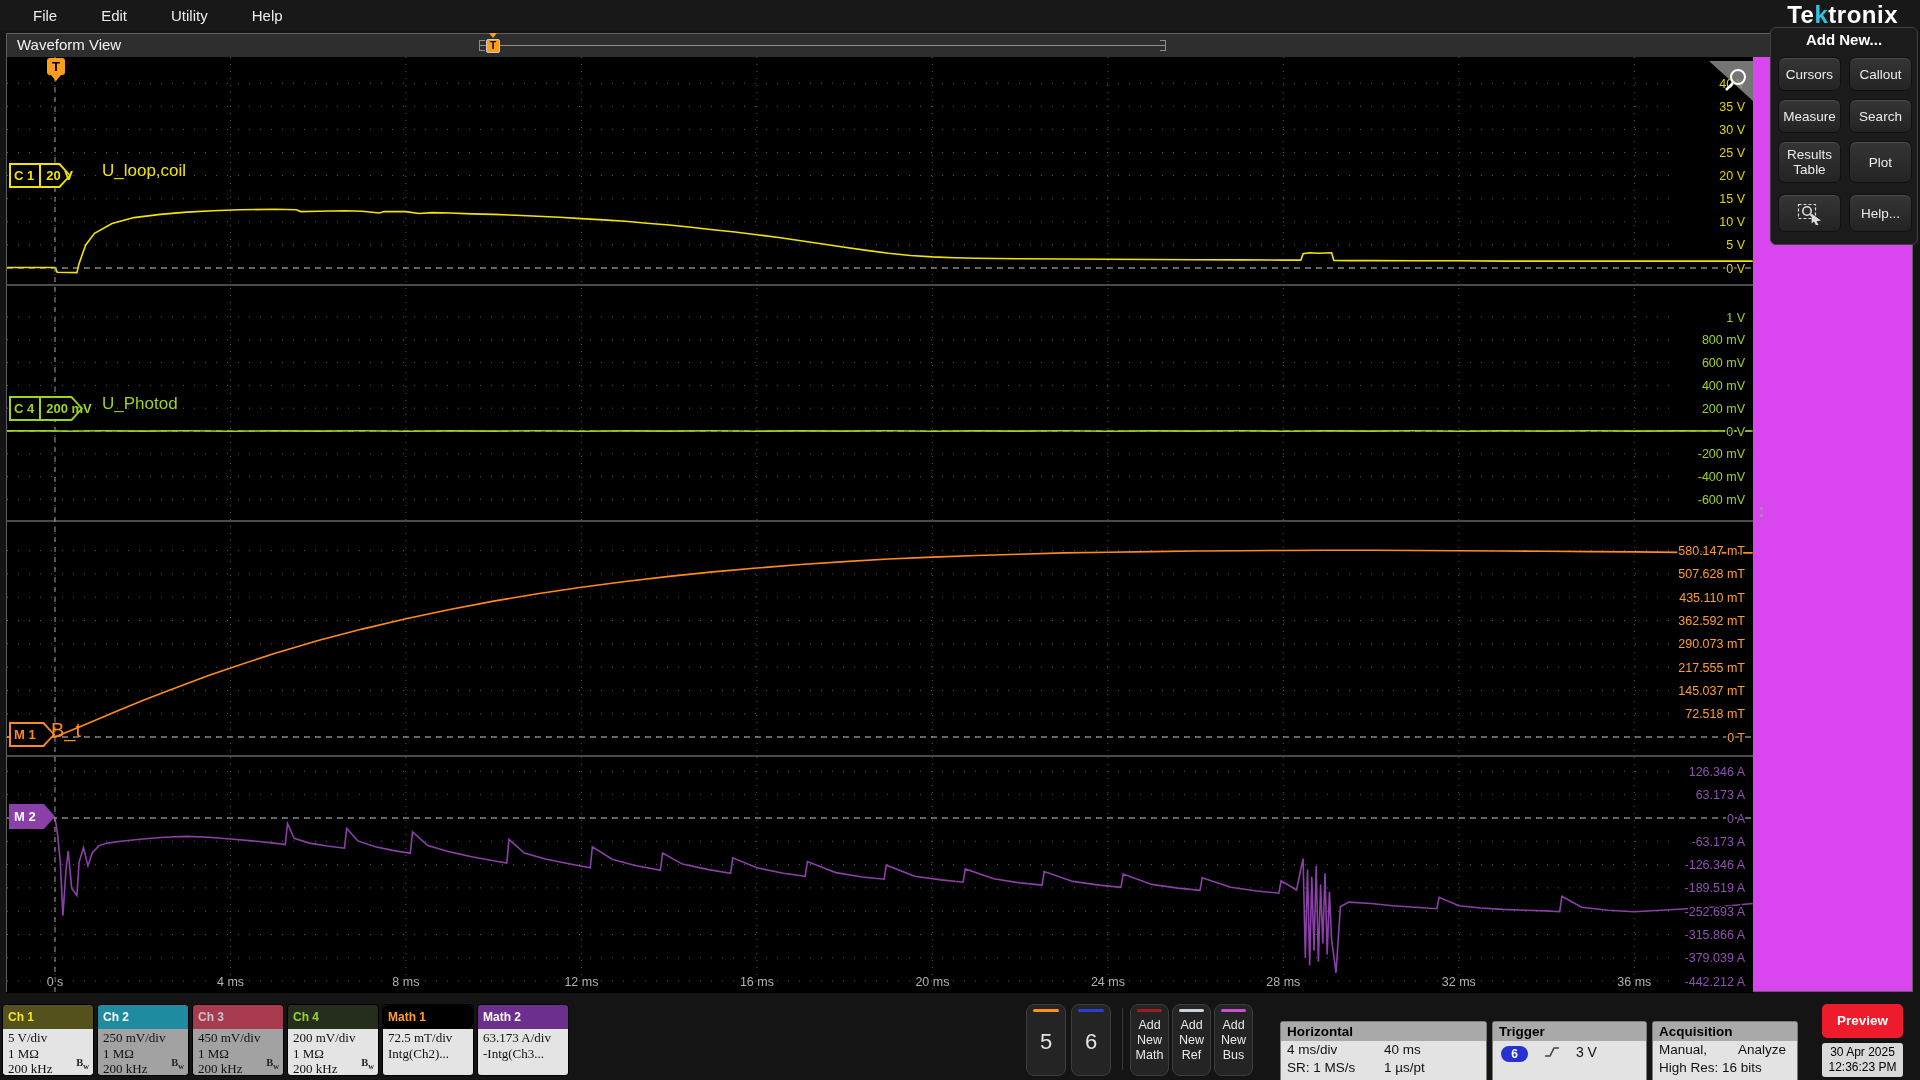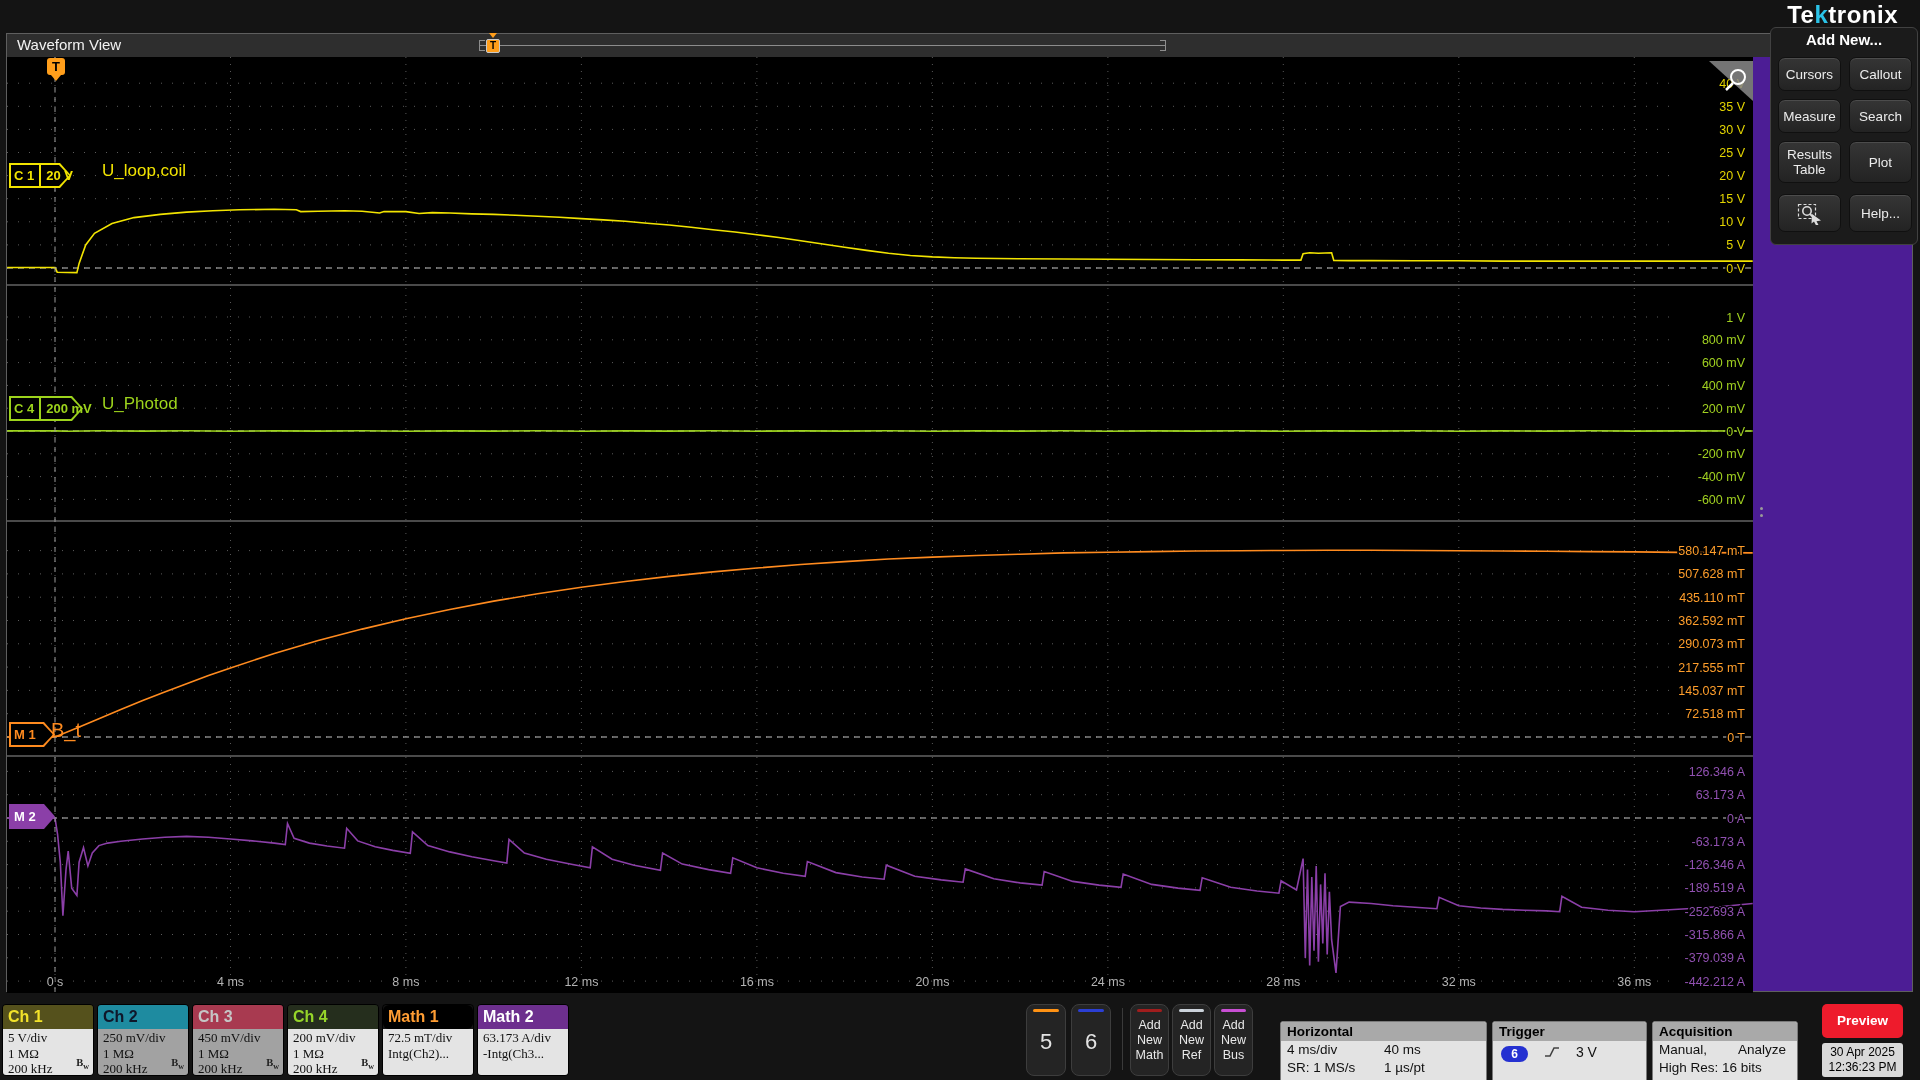--- a/index.html
+++ b/index.html
@@ -11,21 +11,21 @@
   .menubar { position:absolute; top:0; left:0; width:1920px; height:30px; background:#181818;
              display:flex; align-items:center; gap:44px; padding-left:33px;
              color:#ececec; font-size:15px; }
   .menubar span { cursor:default; }
   .logo { position:absolute; top:1px; right:22px; font-size:24px; font-weight:bold;
           color:#fff; letter-spacing:.5px; }
   .logo .accent { color:#2bc3e8; }
 
   
   .wave-box { position:absolute; left:6px; top:33px; width:1907px; height:959px;
-              border:1px solid #5f5f5f; background:#4c1d95; }
+              border:1px solid #5f5f5f; background:#d946ef; }
   .wave-title { position:relative; height:23px; background:#2e2e2e; color:#f2f2f2;
                 font-size:15px; line-height:22px; padding-left:10px; }
   .ov-line { position:absolute; left:472px; top:11px; width:687px; height:1px; background:#8d8d8d; }
   .ov-bracket-l { position:absolute; left:472px; top:6px; width:6px; height:11px;
                   border-left:1px solid #8d8d8d; border-top:1px solid #8d8d8d; border-bottom:1px solid #8d8d8d; }
   .ov-bracket-r { position:absolute; left:1153px; top:6px; width:6px; height:11px;
                   border-right:1px solid #8d8d8d; border-top:1px solid #8d8d8d; border-bottom:1px solid #8d8d8d; }
   .ov-t { position:absolute; left:479px; top:5px; width:14px; height:14px; background:#ff9e1b;
           border:1px solid #c9c9c9; border-radius:2px; color:#000; font-size:10px; font-weight:bold;
           text-align:center; line-height:12px; }
@@ -67,26 +67,26 @@
   .side-title { text-align:center; color:#ffffff; font-weight:bold; font-size:15px; margin-top:3px; }
   .sbtn { position:absolute; background:linear-gradient(#353535,#232323); border:1px solid #101010;
           box-shadow:inset 0 1px 0 #4c4c4c; border-radius:7px; color:#ececec; font-size:13.5px;
           display:flex; align-items:center; justify-content:center; text-align:center;
           line-height:15px; cursor:default; }
 
   
   .bottombar { position:absolute; left:0; top:998px; width:1920px; height:82px; background:#141414; }
   .card { position:absolute; top:6px; width:92px; height:72px; border-radius:4px; overflow:hidden;
           border:1px solid #000; font-size:13px; }
-  .card .hd { height:24px; font-size:16px; font-weight:bold; line-height:24px; padding-left:5px; }
+  .card .hd { height:24px; font-size:12px; font-weight:bold; line-height:24px; padding-left:5px; }
   .card .bd { position:relative; height:48px; padding:1px 0 0 5px; line-height:15.5px; color:#111;font-family:Liberation Serif, serif; }
   .bd-on  { background:#e4e4e4; }
   .bd-off { background:#a2a2a2; color:#1d1d1d; }
   .hd-ch1 { background:#55511c; color:#f3e32a; }
-  .hd-ch2 { background:#1e8ba0; color:#0f172a; }
+  .hd-ch2 { background:#1e8ba0; color:#ffffff; }
   .hd-ch3 { background:#a83a50; color:#c6c6c6; }
   .hd-ch4 { background:#252e1d; color:#96d52a; }
   .hd-m1  { background:#000000; color:#ff9d33;border-radius:6px; }
   .hd-m2  { background:#6d2f8e; color:#ffffff; }
   .bw { position:absolute; right:4px; bottom:2px; font-size:10.5px; font-weight:bold; color:#222; }
   .bw sub { font-size:8px; }
 
   .numbtn { position:absolute; top:6px; width:40px; height:72px; background:#242424;
             border:1px solid #3d3d3d; border-radius:8px; color:#e3e3e3; font-size:22px;
             text-align:center; padding-top:24px; }
@@ -119,20 +119,26 @@
                  line-height:34px; }
   .datetime { position:absolute; left:1822px; top:45px; width:81px; height:34px; background:#d9d9d9;
               border-radius:3px; color:#000; font-size:12px; text-align:center; padding-top:2px;
               line-height:15px; }
 </style>
 </head>
 <body>
 
 <div id="page">
 
+  <div class="menubar">
+    <span>File</span>
+    <span>Edit</span>
+    <span>Utility</span>
+    <span>Help</span>
+  </div>
   <div class="logo"><span>Te</span><span class="accent">k</span><span>tronix</span></div>
 
   <div class="wave-box">
     <div class="wave-title">
       <span>Waveform View</span>
       <div class="ov-line"></div>
       <div class="ov-bracket-l"></div>
       <div class="ov-bracket-r"></div>
       <div class="ov-t">T</div>
     </div>

